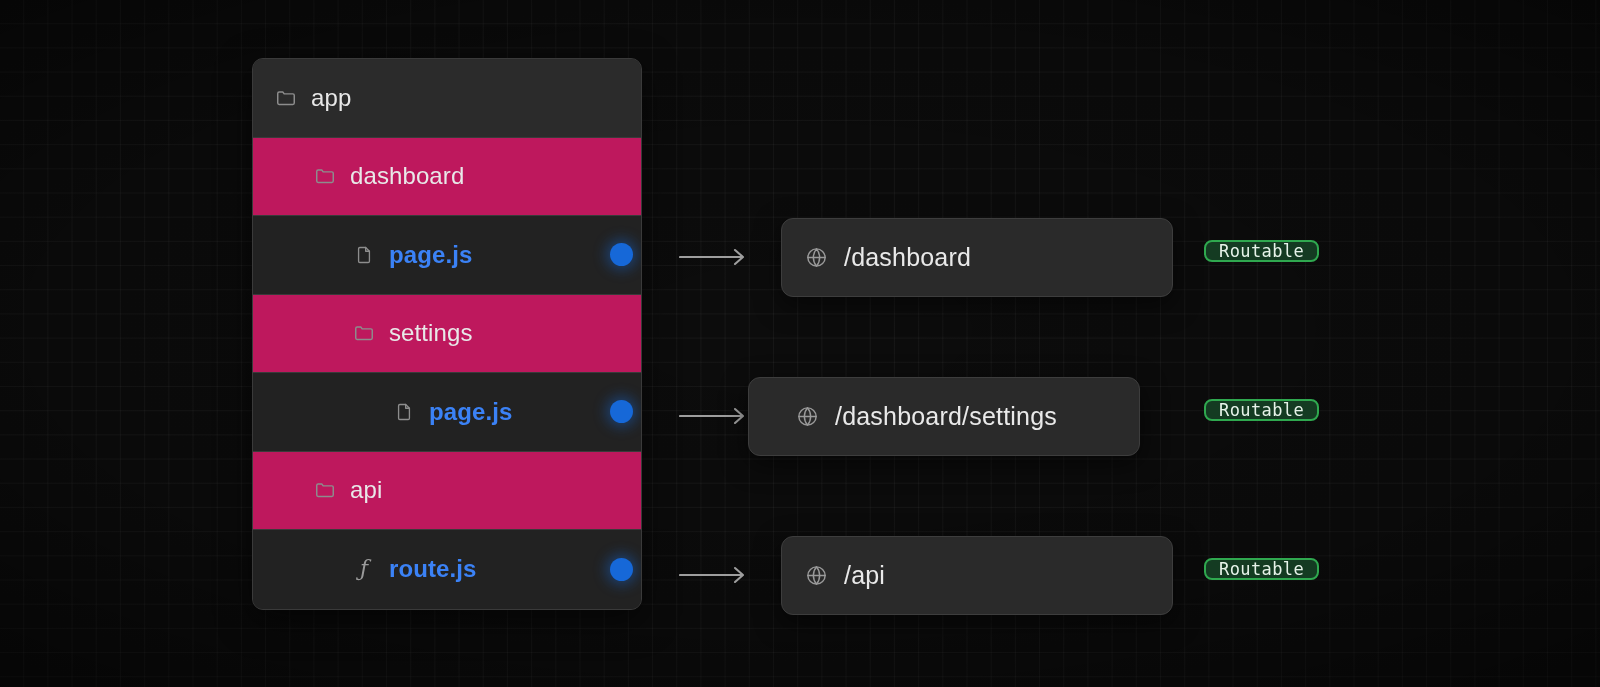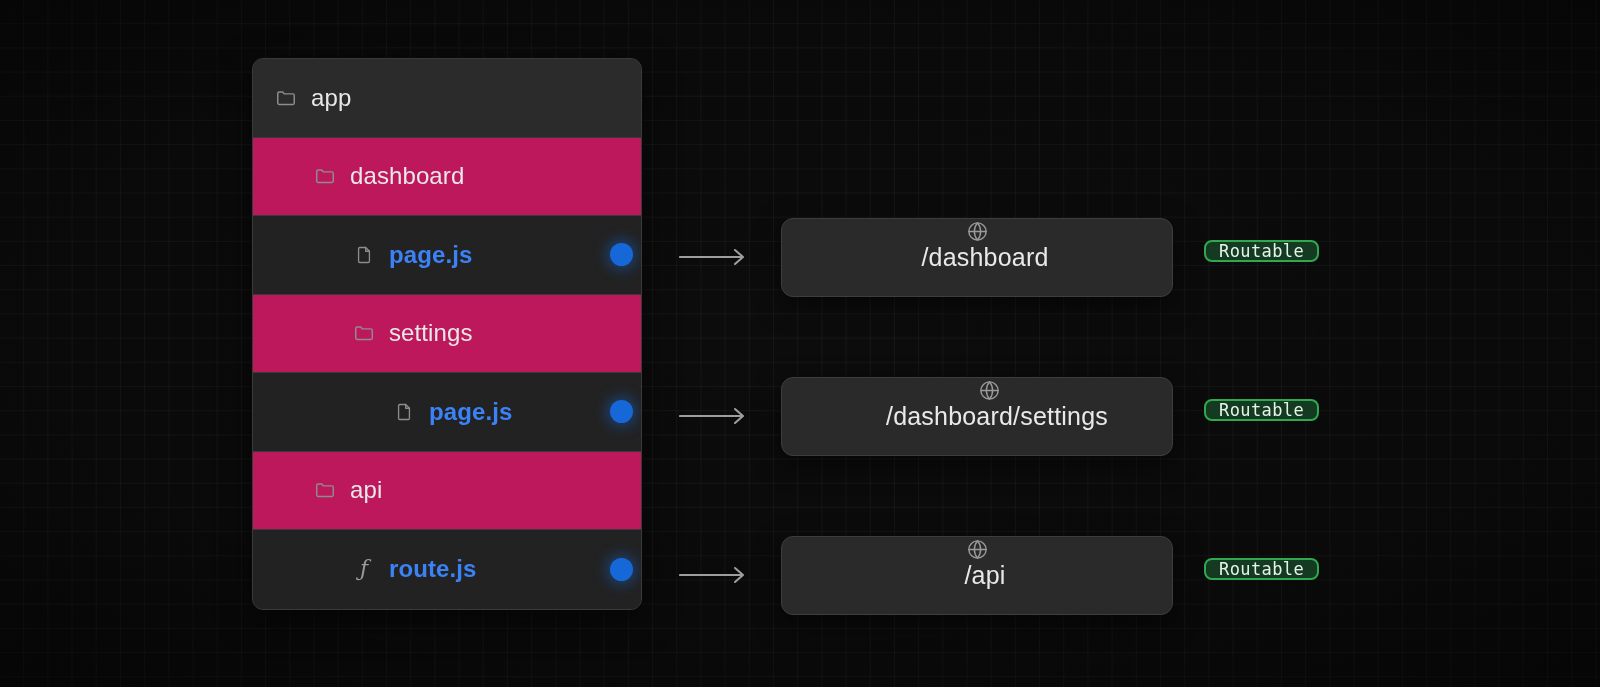--- a/index.html
+++ b/index.html
@@ -122,21 +122,20 @@
     display: flex;
     align-items: center;
     width: 392px;
     height: 79px;
     box-sizing: border-box;
     padding: 0 22px;
     border: 1px solid #3d3d3d;
     border-radius: 12px;
     background: #2a2a2a;
     box-shadow: 0 8px 26px rgba(0,0,0,0.5);
-    flex-direction: column;
   }
   .route-icon {
     flex: 0 0 auto;
     width: 24px;
     height: 24px;
     color: #9a9a9a;
     display: flex;
     align-items: center;
     justify-content: center;
   }
@@ -267,21 +266,21 @@
   <div class="route-card" style="left:781px; top:218px;">
     <span class="route-icon">
       <svg width="23" height="23" viewBox="0 0 24 24" fill="none" stroke="currentColor" stroke-width="1.5" stroke-linecap="round" stroke-linejoin="round">
           <circle cx="12" cy="12" r="9"></circle>
           <path d="M3 12h18"></path>
           <path d="M12 3a14 14 0 0 1 0 18a14 14 0 0 1 0-18z"></path>
         </svg>
     </span>
     <span class="route-label">/dashboard</span>
   </div>
-  <div class="route-card" style="left:781px; top:377px;padding-left:46px;">
+  <div class="route-card" style="left:748px; top:377px;padding-left:46px;">
     <span class="route-icon">
       <svg width="23" height="23" viewBox="0 0 24 24" fill="none" stroke="currentColor" stroke-width="1.5" stroke-linecap="round" stroke-linejoin="round">
           <circle cx="12" cy="12" r="9"></circle>
           <path d="M3 12h18"></path>
           <path d="M12 3a14 14 0 0 1 0 18a14 14 0 0 1 0-18z"></path>
         </svg>
     </span>
     <span class="route-label">/dashboard/settings</span>
   </div>
   <div class="route-card" style="left:781px; top:536px;">

